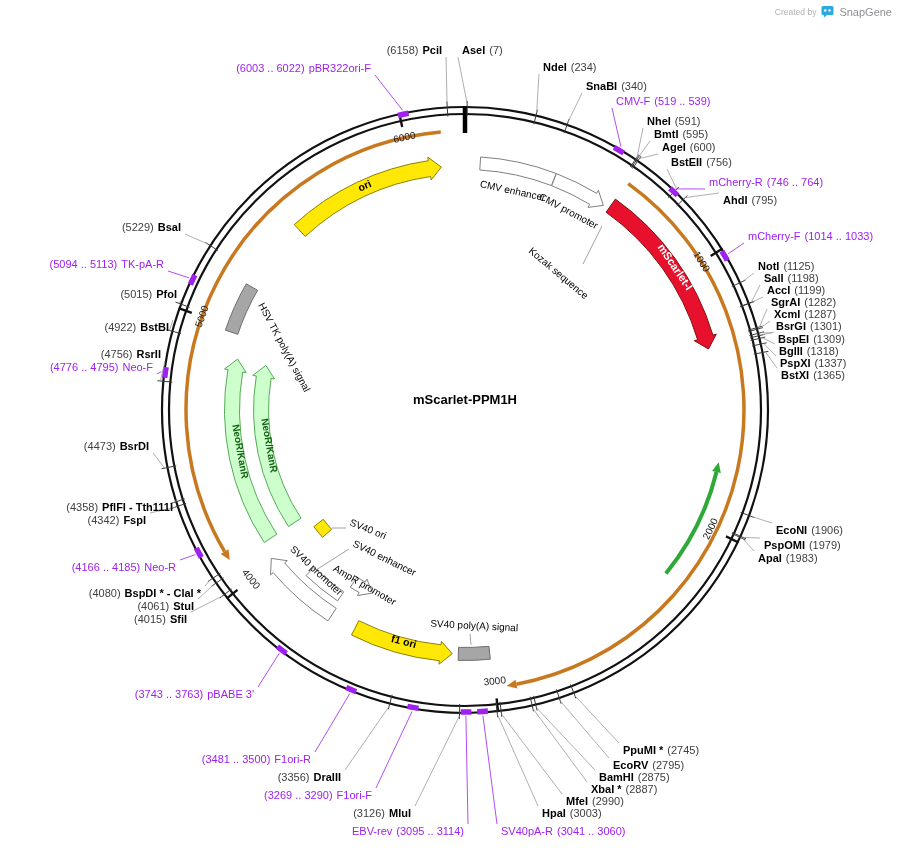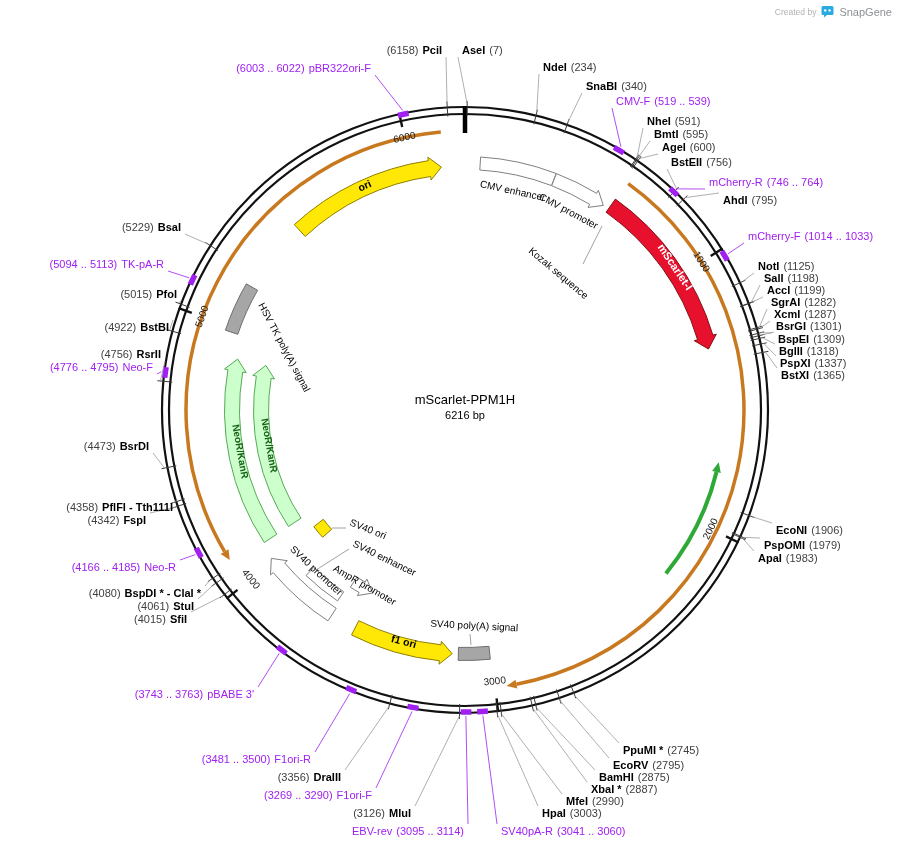--- a/index.html
+++ b/index.html
@@ -10,21 +10,21 @@
   text.site{font-size:11px}
   text.site tspan.name{font-weight:bold;fill:#000}
   text.site tspan.pos{fill:#404040;font-weight:normal}
   text.site.primer tspan.name,text.site.primer tspan.pos{fill:#A020F0;font-weight:normal}
   text.scale-num{font-size:10px;fill:#1a1a1a}
   text.feat{font-size:10px;fill:#000}
   text.feat-bold{font-size:10.5px;font-weight:bold;fill:#000}
   text.feat-bold-white{font-size:11px;font-weight:bold;fill:#fff}
   text.feat-green{font-size:10px;font-weight:bold;fill:#176117}
   #center-title{position:absolute;left:335px;top:392px;width:260px;text-align:center;pointer-events:none}
-  #center-title .pname{font-size:13px;font-weight:normal;color:#000}
+  #center-title .pname{font-size:13px;font-weight:bold;color:#000}
   #center-title .psize{font-size:11px;color:#000;margin-top:2px}
   #watermark{position:absolute;top:5px;right:8px;display:flex;align-items:center;gap:5px}
   #watermark .created{font-size:8.5px;color:#b0b0b0}
   #watermark .brand{font-size:11px;font-weight:normal;color:#8d9094}
   #watermark .logo{display:inline-flex;align-items:center}
 </style>
 </head>
 <body>
 
 <div id="canvas">
@@ -250,21 +250,20 @@
         <text transform="translate(349 525) rotate(22)" text-anchor="start" class="feat">SV40 ori</text>
         <text transform="translate(237 452) rotate(80)" text-anchor="middle" class="feat-green">NeoR/KanR</text>
         <text transform="translate(266 446) rotate(80)" text-anchor="middle" class="feat-green">NeoR/KanR</text>
         <text transform="translate(258 305) rotate(62)" text-anchor="start" class="feat">HSV TK poly(A) signal</text>
         <text transform="translate(366 189) rotate(-24)" text-anchor="middle" class="feat-bold">ori</text>
       </g>
     </svg>
 
   <div id="center-title">
     <div class="pname">mScarlet-PPM1H</div>
-    <div class="psize">6216 bp</div>
   </div>
 
   <div id="watermark">
     <span class="created">Created by</span>
     <span class="logo">
       <svg width="13" height="13" viewBox="0 0 13 13">
         <path d="M2 1 h9 a1.5 1.5 0 0 1 1.5 1.5 v6 a1.5 1.5 0 0 1 -1.5 1.5 h-5 l-3 2.5 v-2.5 h-1 a1.5 1.5 0 0 1 -1.5 -1.5 v-6 A1.5 1.5 0 0 1 2 1 Z" fill="#29ABE2"></path>
         <circle cx="4.2" cy="5.4" r="1.2" fill="#ffffff"></circle>
         <circle cx="8.6" cy="5.4" r="1.2" fill="#ffffff"></circle>
       </svg>

